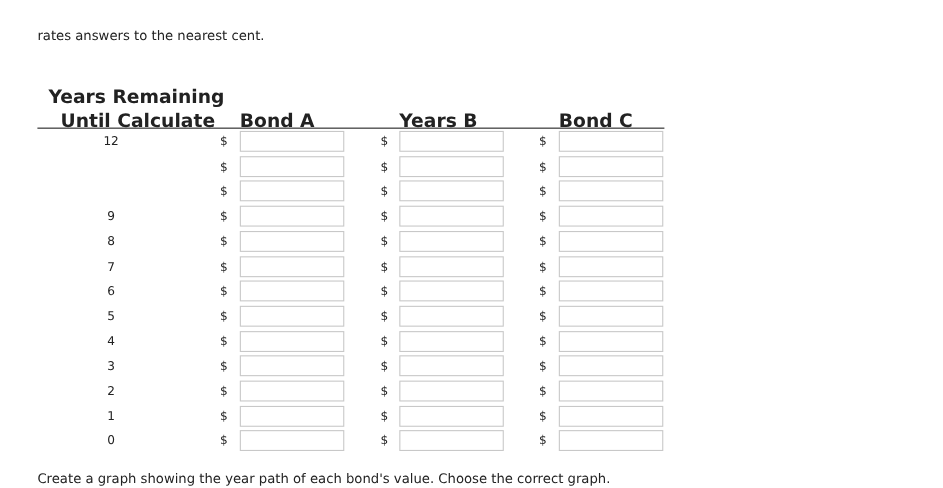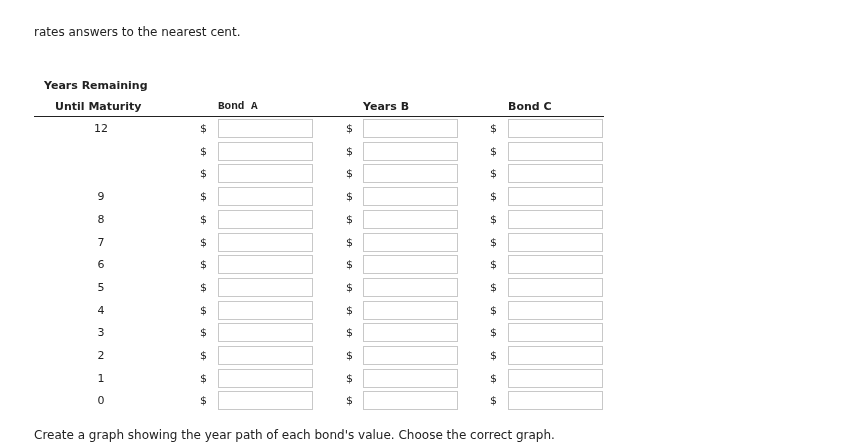--- a/index.html
+++ b/index.html
@@ -1,39 +1,39 @@
 <!DOCTYPE html>
 <html><head>
 <meta charset="utf-8">
 <style>
   html, body { margin:0; padding:0; background:#ffffff; }
   body { width:857px; height:444px; overflow:hidden; position:relative;
          font-family:"DejaVu Sans", sans-serif; color:#222; }
   .q { position:absolute; left:18px; top:22px; width:830px; font-size:12px; line-height:21px; }
   .q .indent { padding-left:16px; display:block; }
-  .hdr { position:absolute; font-size:11px; font-weight:bold; color:#222; }
+  .hdr { position:absolute; font-size:17px; font-weight:bold; color:#222; }
   .rule { position:absolute; left:34px; top:116px; width:570px; height:1px; background:#222; }
   .row { position:absolute; left:0; width:857px; height:20px; }
   .yr { position:absolute; left:34px; width:134px; text-align:center; font-size:11px; line-height:20px; top:0; }
   .dol { position:absolute; font-size:11px; line-height:20px; top:0; }
   .inp { position:absolute; top:0; width:95px; height:19px; box-sizing:border-box;
          border:1px solid #c8c8c8; background:#fff; padding:0 3px; font-size:11px;
          font-family:"DejaVu Sans", sans-serif; outline:none; }
   .footer { position:absolute; left:34px; top:428px; font-size:12px; white-space:nowrap; }
 </style>
 </head>
 <body>
 
 <div class="q">
   <span class="indent">rates answers to the nearest cent.</span>
 </div>
 
 <div class="hdr" style="left:44px; top:79px;">Years Remaining</div>
-<div class="hdr" style="left:55px; top:100px;">Until Maturity</div>
-<div class="hdr" style="left:218px; top:100px;font-family:Liberation Mono, monospace;">Bond A</div>
+<div class="hdr" style="left:55px; top:100px;">Until Calculate</div>
+<div class="hdr" style="left:218px; top:100px;">Bond A</div>
 <div class="hdr" style="left:363px; top:100px;">Years B</div>
 <div class="hdr" style="left:508px; top:100px;">Bond C</div>
 <div class="rule"></div>
 
 <div id="rows">
     <div class="row" style="top: 119px;">
       <div class="yr">12</div>
       <span class="dol" style="left:200px">$</span>
       <input class="inp" type="text" style="left: 218px;" value="">
       <span class="dol" style="left:346px">$</span>

